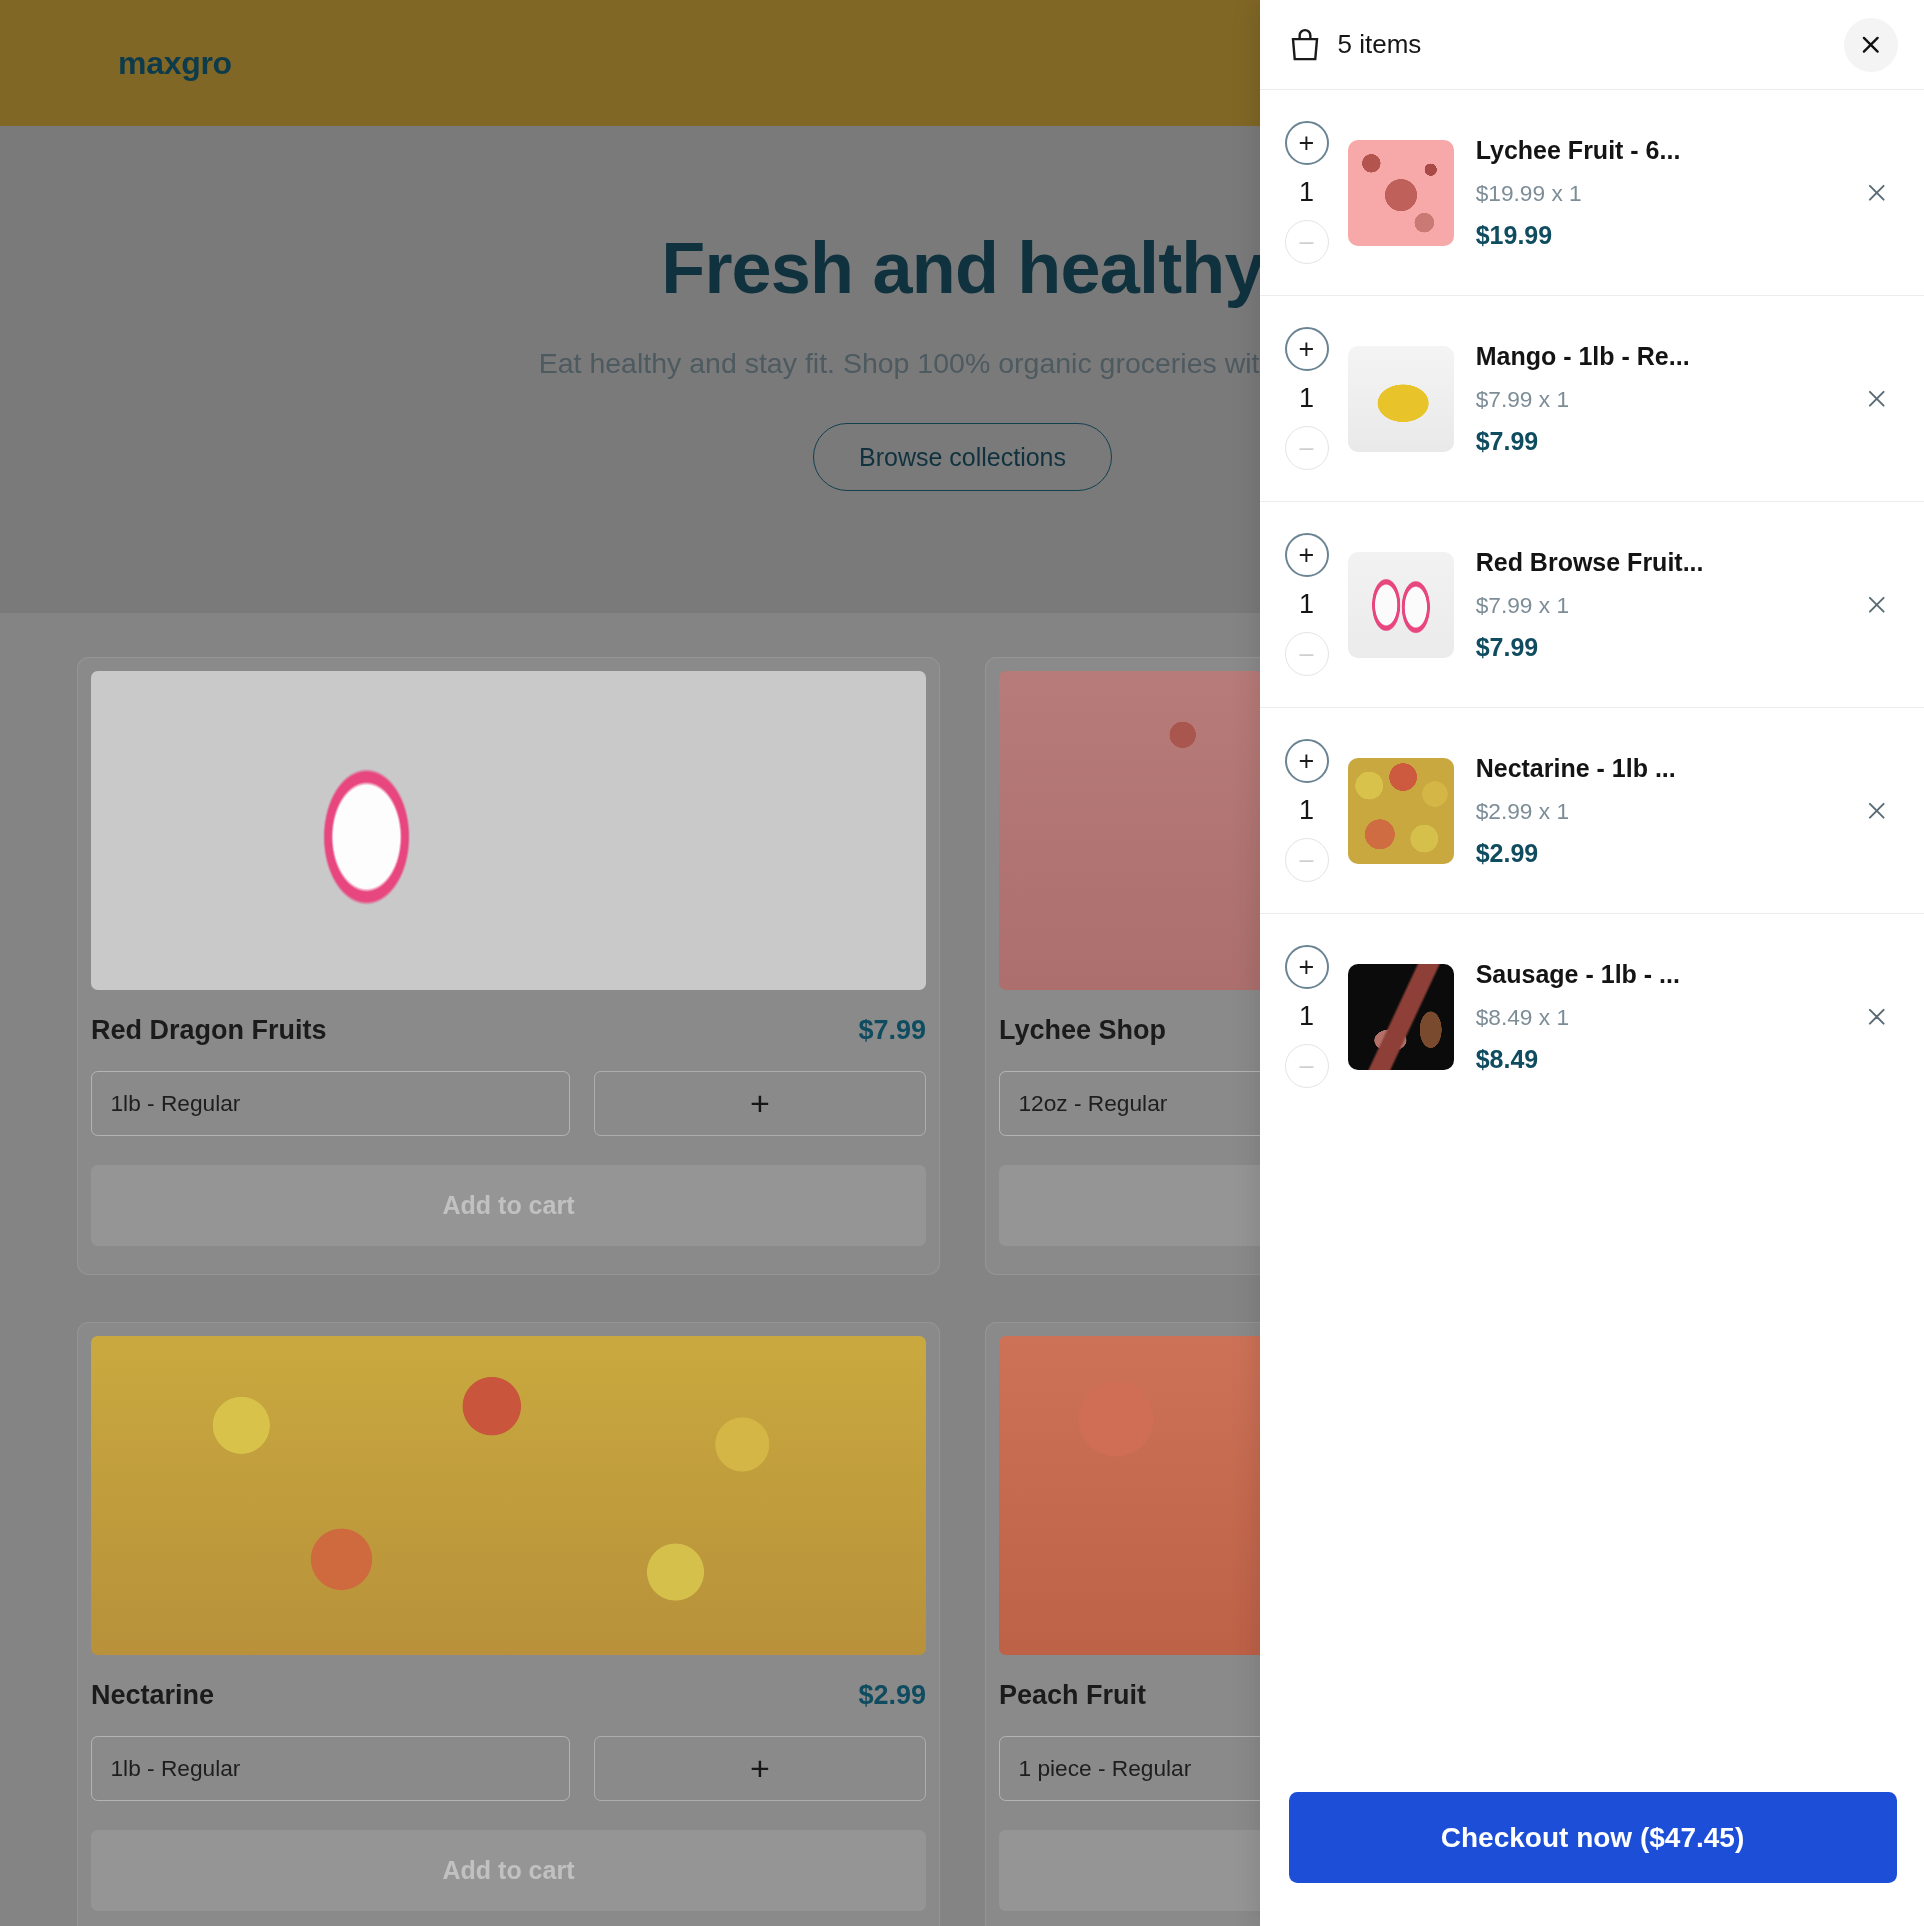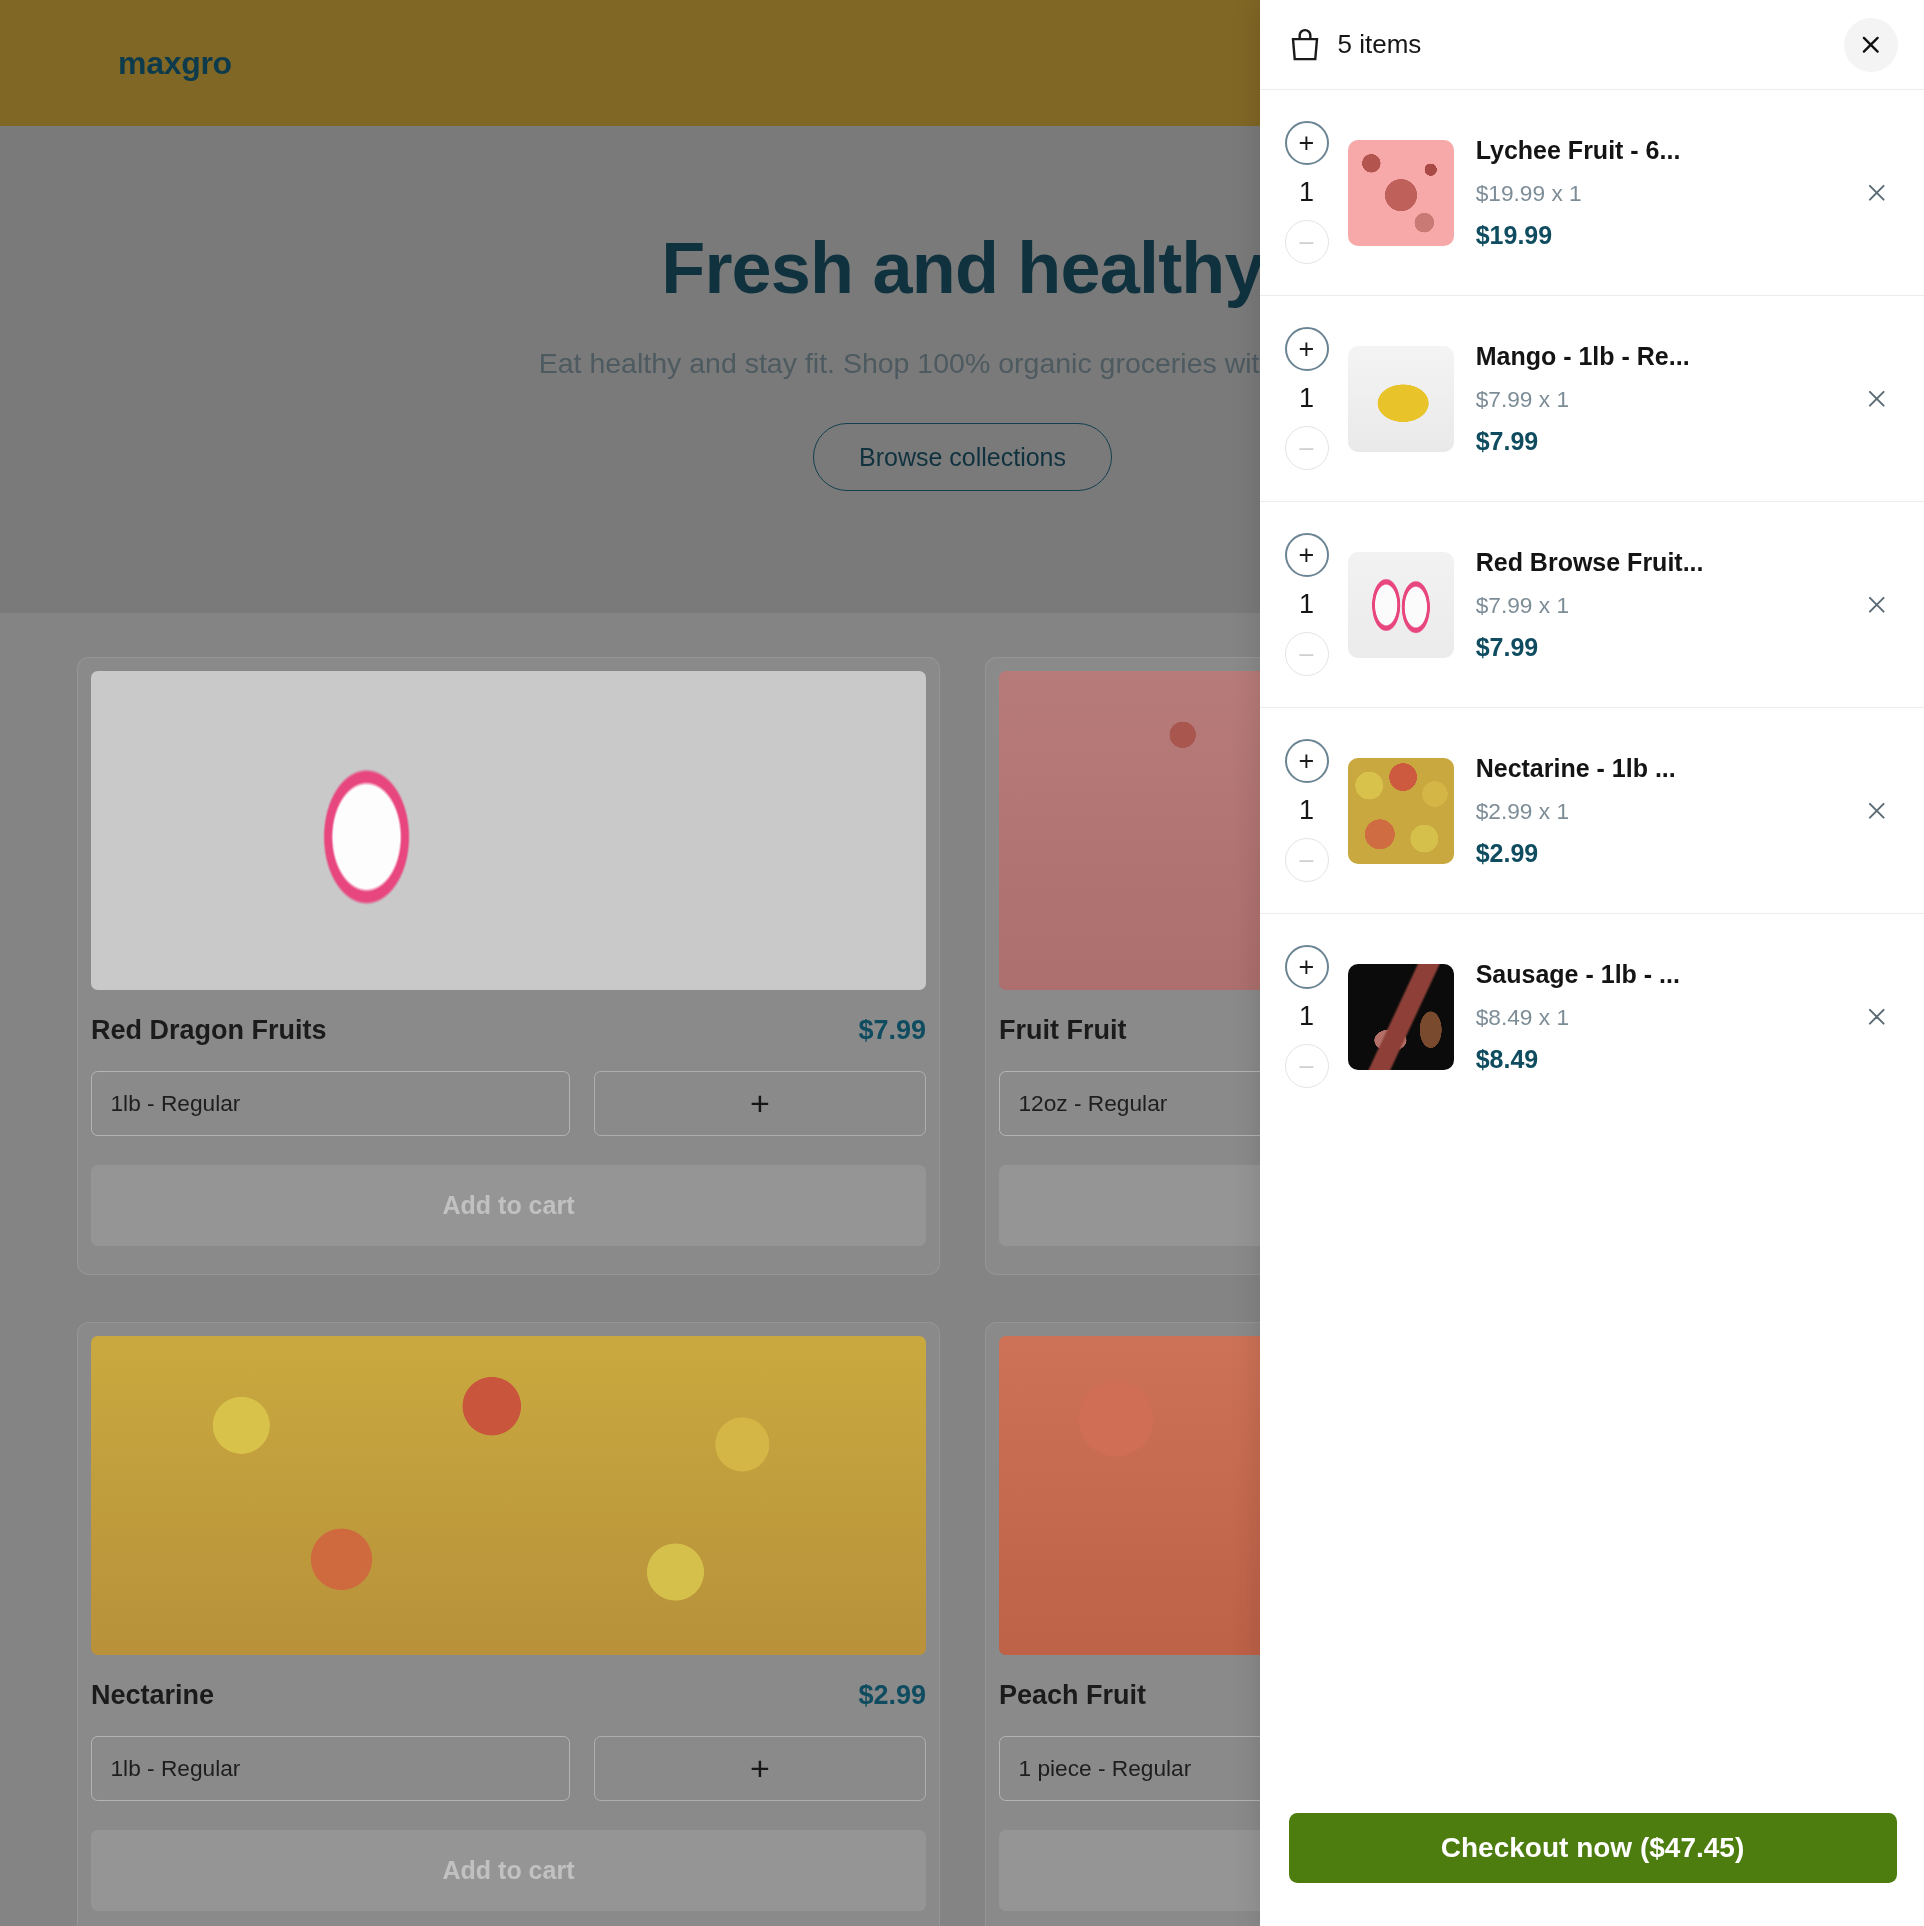--- a/index.html
+++ b/index.html
@@ -170,22 +170,22 @@
   .item-unit { font-size: 22.7px; color: #7d8d97; margin-top: 15px; }
   .item-total { font-size: 25px; font-weight: 700; color: #0f4c60; margin-top: 14px; }
   .remove-btn {
     flex: 0 0 auto; background: none; border: none; padding: 8.4px; cursor: pointer;
     display: flex; align-items: center; justify-content: center;
   }
   .remove-btn svg { width: 23.5px; height: 23.5px; }
 
   .cart-foot { flex: 0 0 auto; padding: 28.5px 28.5px 44px; }
   .checkout-btn {
-    width: 100%; height: 70px; border: none; border-radius: 8.4px;
-    background: #4d7c0f; color: #ffffff; font-size: 28px; font-weight: 700;
+    width: 100%; height: 91px; border: none; border-radius: 8.4px;
+    background: #1d4ed8; color: #ffffff; font-size: 28px; font-weight: 700;
     font-family: inherit; cursor: pointer;
   }
 </style>
 </head>
 <body>
 
 <div id="root">
 
   <div class="store">
 
@@ -216,21 +216,21 @@
           <div class="card-controls">
             <div class="variant-select">1lb - Regular</div>
             <button class="plus-btn">+</button>
           </div>
           <button class="add-cart">Add to cart</button>
         </div>
 
         <div class="card">
           <div class="card-img img-lychee"></div>
           <div class="card-row">
-            <span class="card-title">Fruit Fruit</span>
+            <span class="card-title">Lychee Shop</span>
             <span class="card-price">$10.99</span>
           </div>
           <div class="card-controls">
             <div class="variant-select">12oz - Regular</div>
             <button class="plus-btn">+</button>
           </div>
           <button class="add-cart">Add to cart</button>
         </div>
 
         <div class="card">

